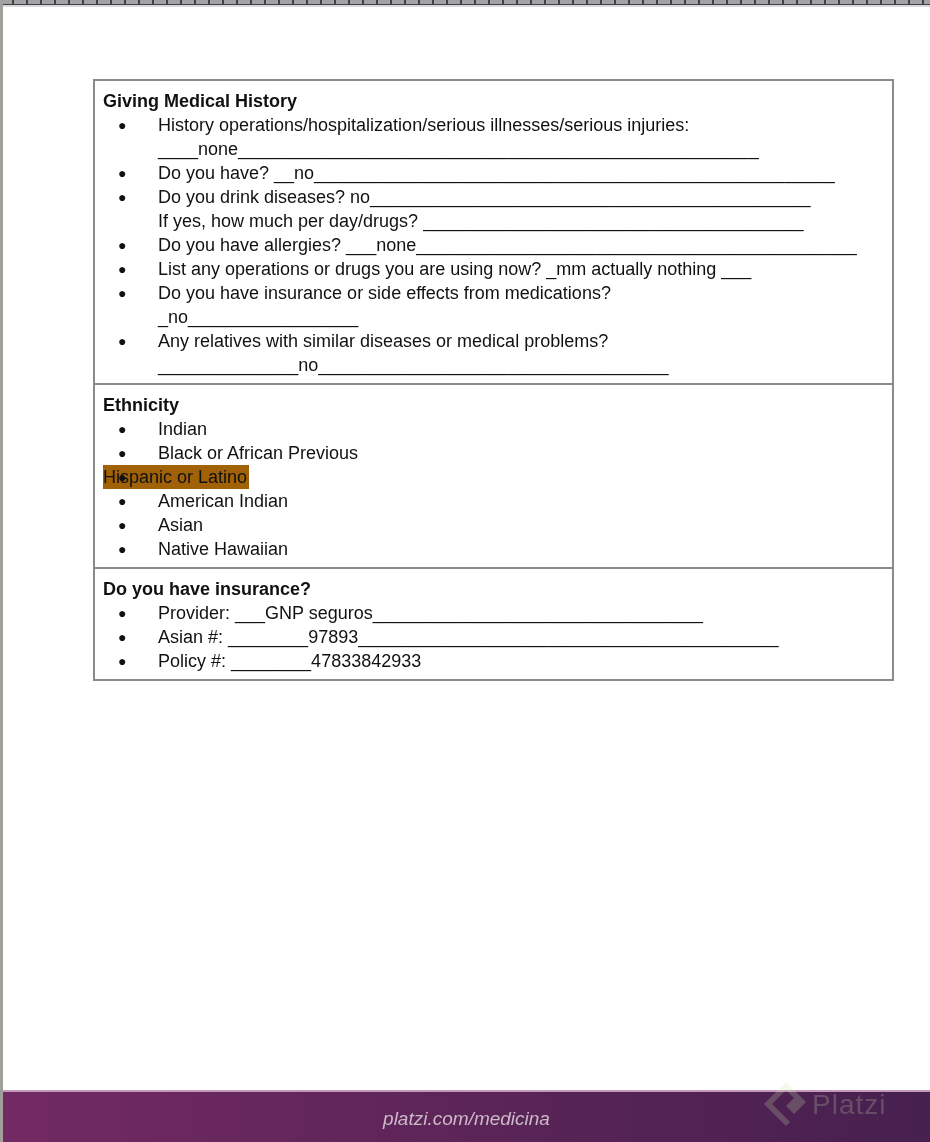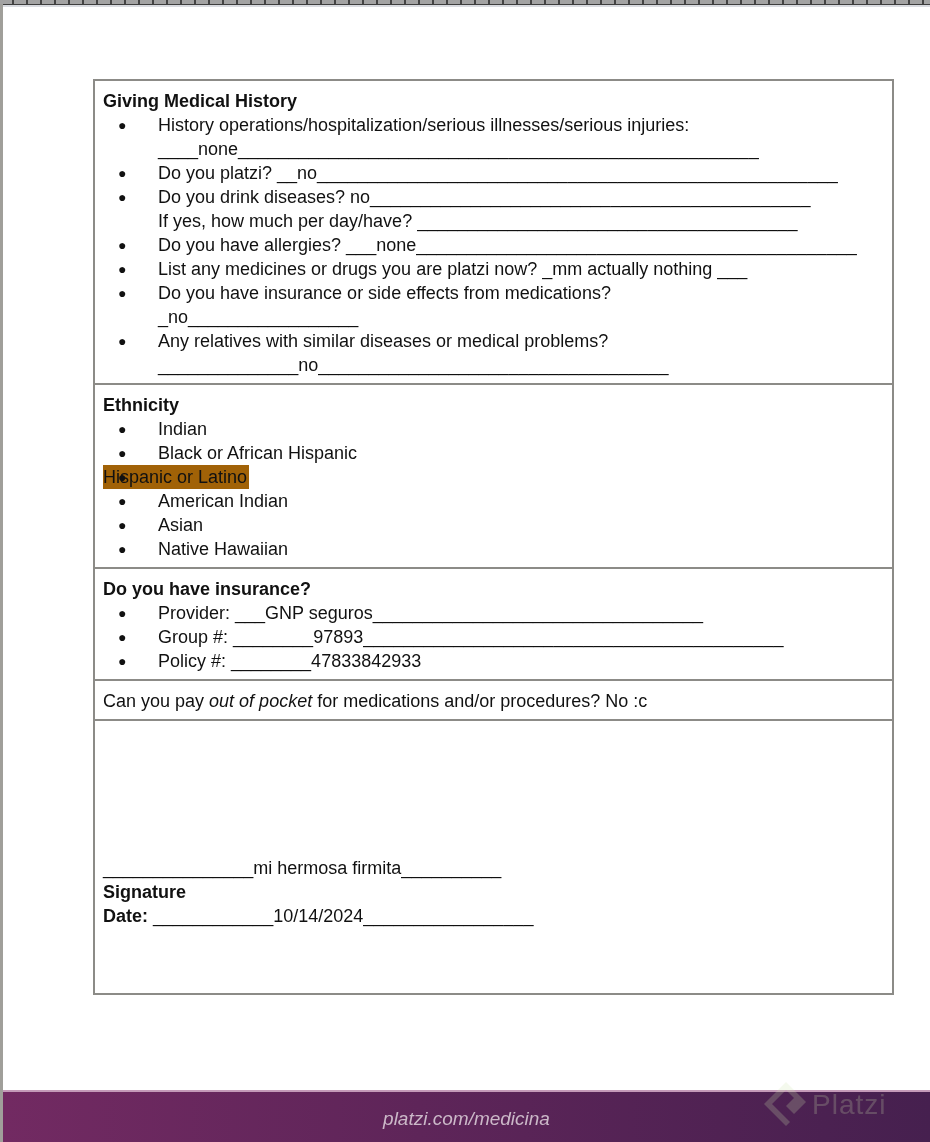--- a/index.html
+++ b/index.html
@@ -143,34 +143,34 @@
     <td>
       <span class="section-title">Giving Medical History</span>
       <ul class="bullets">
         <li>
           <span class="bullet">●</span>
           <div>History operations/hospitalization/serious illnesses/serious injuries:</div>
           <div>____none____________________________________________________</div>
         </li>
         <li>
           <span class="bullet">●</span>
-          <div>Do you platzi? __no____________________________________________________</div>
+          <div>Do you have? __no____________________________________________________</div>
         </li>
         <li>
           <span class="bullet">●</span>
           <div>Do you drink diseases?  no____________________________________________</div>
-          <div>If yes, how much per day/have? ______________________________________</div>
+          <div>If yes, how much per day/drugs? ______________________________________</div>
         </li>
         <li>
           <span class="bullet">●</span>
           <div>Do you have allergies? ___none____________________________________________</div>
         </li>
         <li>
           <span class="bullet">●</span>
-          <div>List any medicines or drugs you are platzi now? _mm actually nothing ___</div>
+          <div>List any operations or drugs you are using now? _mm actually nothing ___</div>
         </li>
         <li>
           <span class="bullet">●</span>
           <div>Do you have insurance or side effects from medications?</div>
           <div>_no_________________</div>
         </li>
         <li>
           <span class="bullet">●</span>
           <div>Any relatives with similar diseases or medical problems?</div>
           <div>______________no___________________________________</div>
@@ -181,21 +181,21 @@
   <tr>
     <td>
       <span class="section-title">Ethnicity</span>
       <ul class="bullets">
         <li>
           <span class="bullet">●</span>
           <span>Indian</span>
         </li>
         <li>
           <span class="bullet">●</span>
-          <span>Black or African Hispanic</span>
+          <span>Black or African Previous</span>
         </li>
         <li class="highlight-wrap">
           <span class="bullet">●</span>
           <span class="highlight">Hispanic or Latino</span>
         </li>
         <li>
           <span class="bullet">●</span>
           <span>American Indian</span>
         </li>
         <li>
@@ -212,39 +212,27 @@
   <tr>
     <td>
       <span class="section-title">Do you have insurance?</span>
       <ul class="bullets">
         <li>
           <span class="bullet">●</span>
           <span>Provider: ___GNP seguros_________________________________</span>
         </li>
         <li>
           <span class="bullet">●</span>
-          <span>Group #: ________97893__________________________________________</span>
+          <span>Asian #: ________97893__________________________________________</span>
         </li>
         <li>
           <span class="bullet">●</span>
           <span>Policy #: ________47833842933</span>
         </li>
       </ul>
-    </td>
-  </tr>
-  <tr>
-    <td><span>Can you pay </span><em>out of pocket</em><span> for medications and/or procedures? No :c</span></td>
-  </tr>
-  <tr>
-    <td class="sig-cell">
-      <div class="sig-block">
-        <div>_______________mi hermosa firmita__________</div>
-        <div class="sig-label">Signature</div>
-        <div><span class="date-label">Date:</span><span> ____________10/14/2024_________________</span></div>
-      </div>
     </td>
   </tr>
 </tbody>
   </table>
 
 <div class="footer">
   <div class="footer-url">platzi.com/medicina</div>
   <div class="footer-logo">
     <svg width="60" height="60" viewBox="0 0 60 60">
       <path d="M30 4 L50 24 L38 36 L30 28 L38 20 L30 12 L16 26 L34 44 L30 48 L8 26 Z" fill="#cfe8b0"></path>

